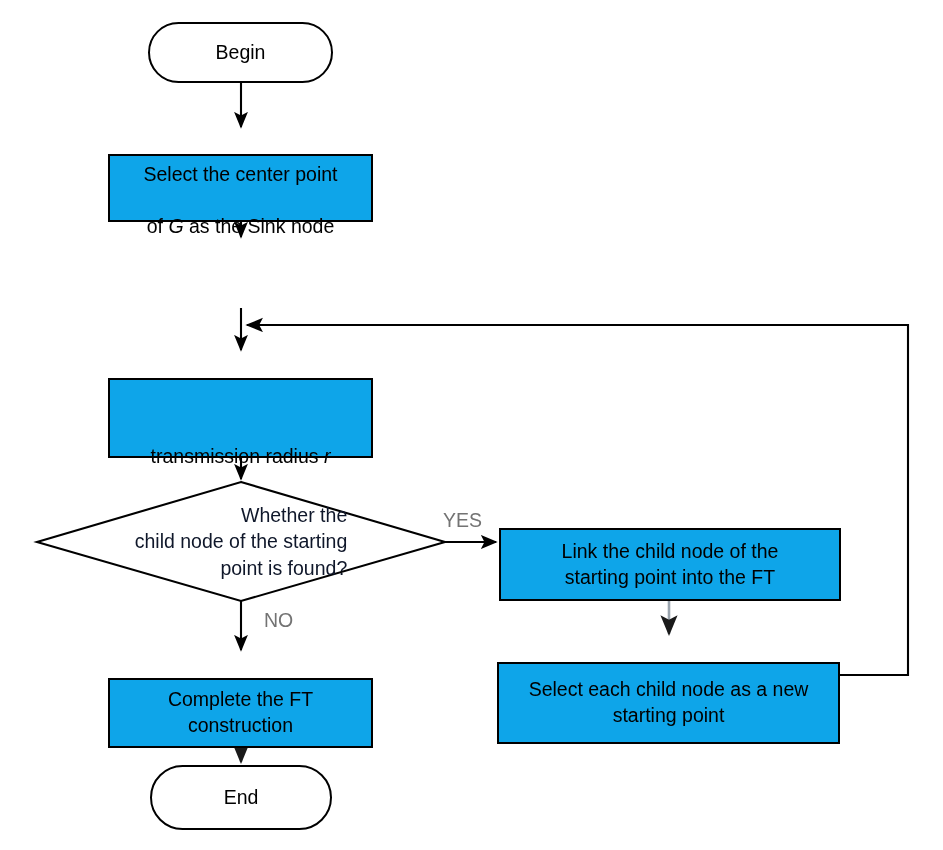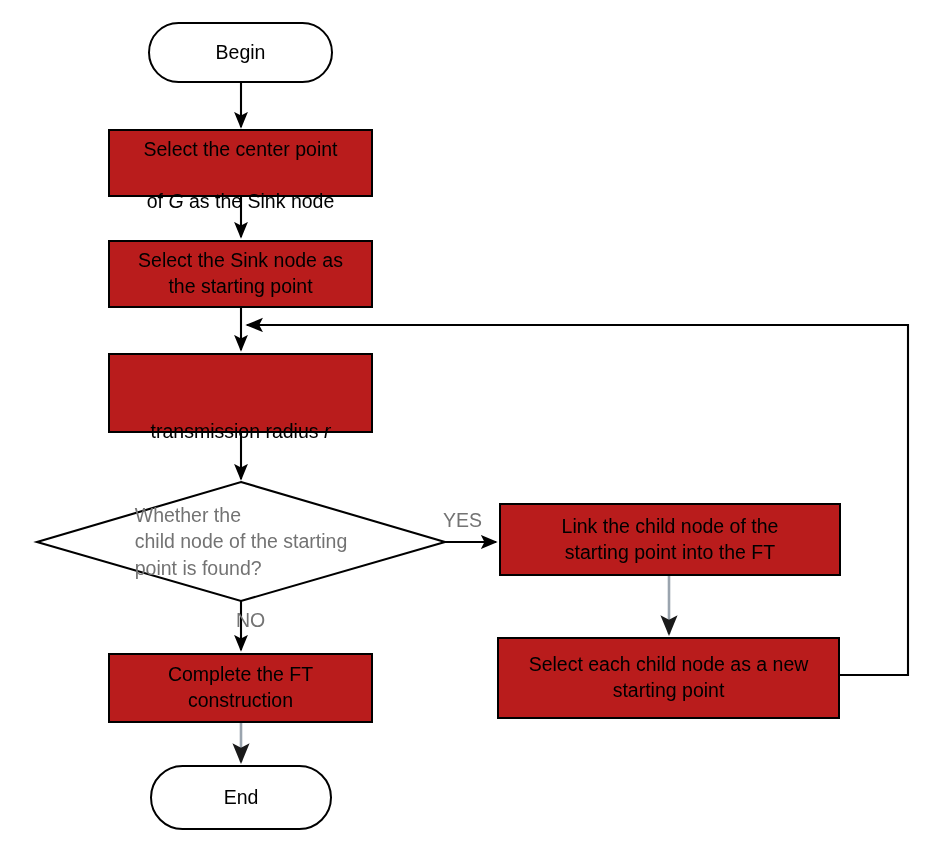--- a/index.html
+++ b/index.html
@@ -33,39 +33,40 @@
     align-items: center;
     justify-content: center;
     text-align: center;
     color: #000000;
     font-size: 19.5px;
     line-height: 1.32;
     z-index: 3;
   }
   .proc {
     border: 2.2px solid #000000;
-    background: #b91c1c;
+    background: #0ea5e9;
+    margin-top: 25px;
   }
   .term {
     border: 2.2px solid #000000;
     background: #ffffff;
     border-radius: 999px;
   }
   .decision {
     background: transparent;
     border: none;
     z-index: 3;
   }
   .decision .dtext {
     position: relative;
     z-index: 4;
-    color: #737373;
+    color: #0f172a;
     font-size: 19.5px;
     line-height: 1.34;
-    text-align: left;
+    text-align: right;
     white-space: pre-line;
   }
   .node .txt {
     white-space: pre-line;
     display: block;
     padding: 0 5px;
   }
   .edge-label {
     position: absolute;
     color: #737373;
@@ -121,24 +122,20 @@
     <span class="txt">Begin</span>
   </div>
 
   <div class="node proc" style="left:108px; top:129px; width:265px; height:68px;">
     <span class="txt">
       <span>Select the center point</span><br>
       <span>of  </span><span class="ital">G</span><span>  as the Sink node</span>
     </span>
   </div>
 
-  <div class="node proc" style="left:108px; top:240px; width:265px; height:68px;">
-    <span class="txt">Select the Sink node as
-the starting point</span>
-  </div>
 
   <div class="node proc" style="left:108px; top:353px; width:265px; height:80px;">
     <span class="txt">
       <br>
       <span>transmission radius  </span><span class="ital">r</span>
     </span>
   </div>
 
   <div class="node decision" style="left:37px; top:482px; width:408px; height:119px;">
     <span class="dtext">Whether the
@@ -159,15 +156,15 @@
   <div class="node proc" style="left:108px; top:653px; width:265px; height:70px;">
     <span class="txt">Complete the FT
 construction</span>
   </div>
 
   <div class="node term" style="left:150px; top:765px; width:182px; height:65px;">
     <span class="txt">End</span>
   </div>
 
   <div class="edge-label" style="left:443px; top:511px;">YES</div>
-  <div class="edge-label" style="left:236px; top:611px;">NO</div>
+  <div class="edge-label" style="left:264px; top:611px;">NO</div>
 
 </div>
 
 </body></html>

